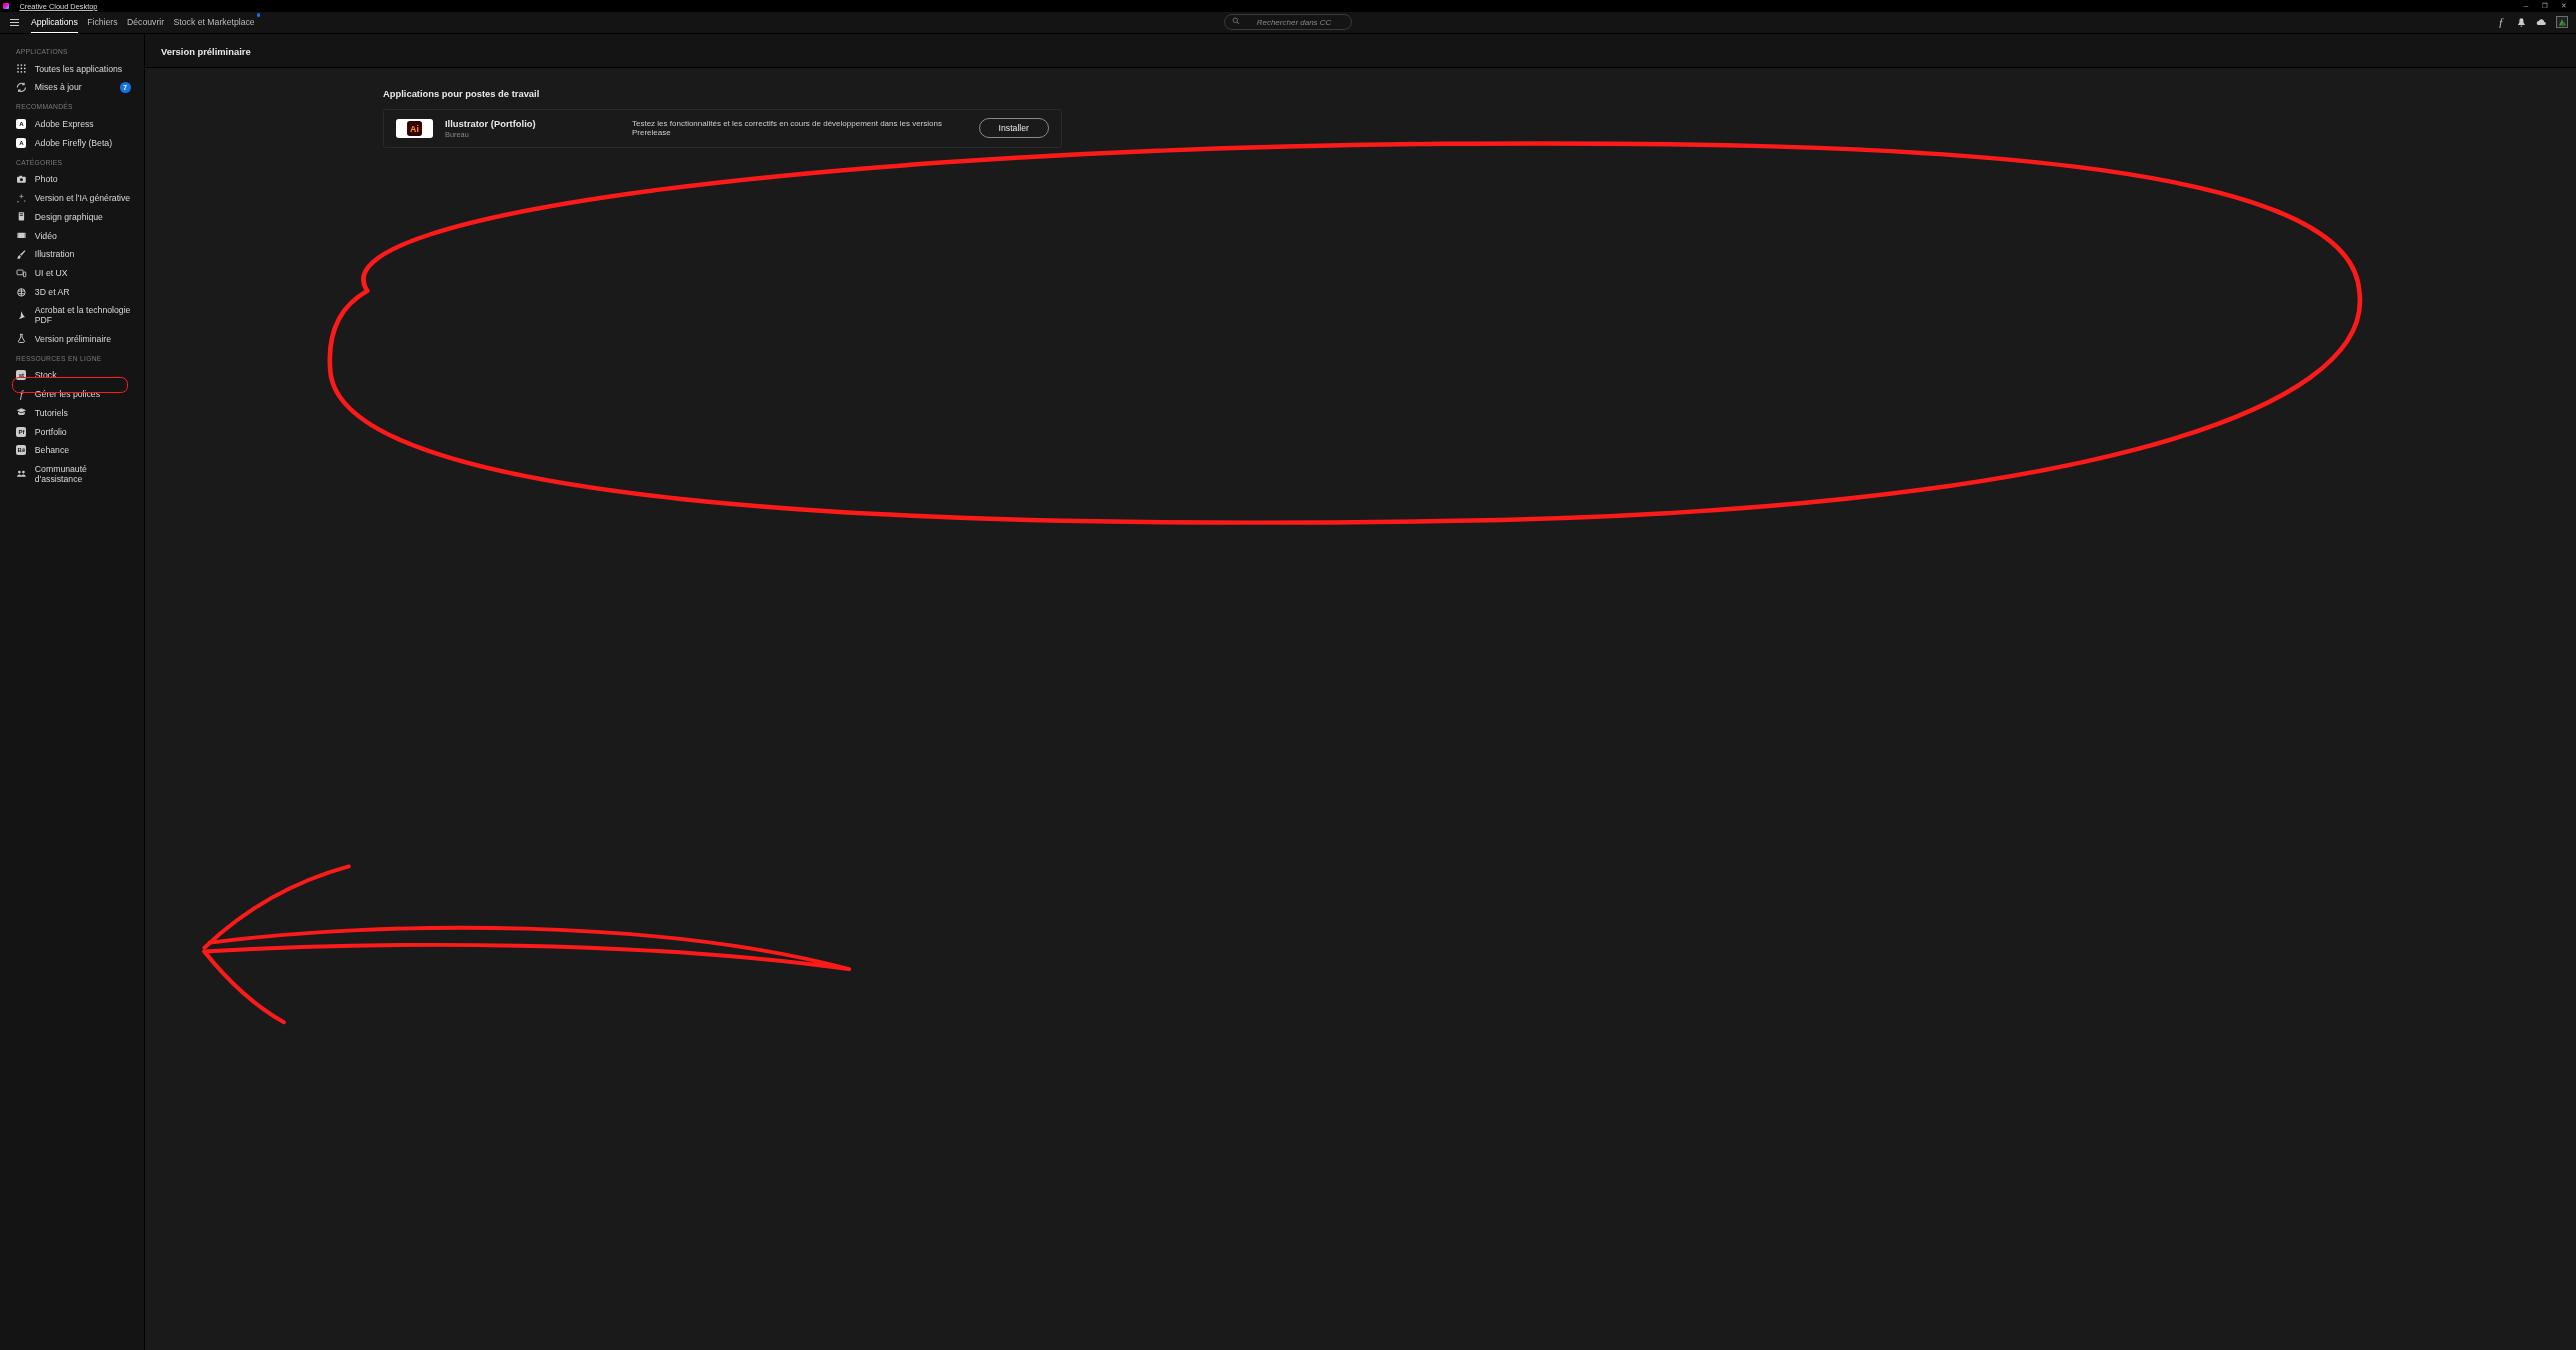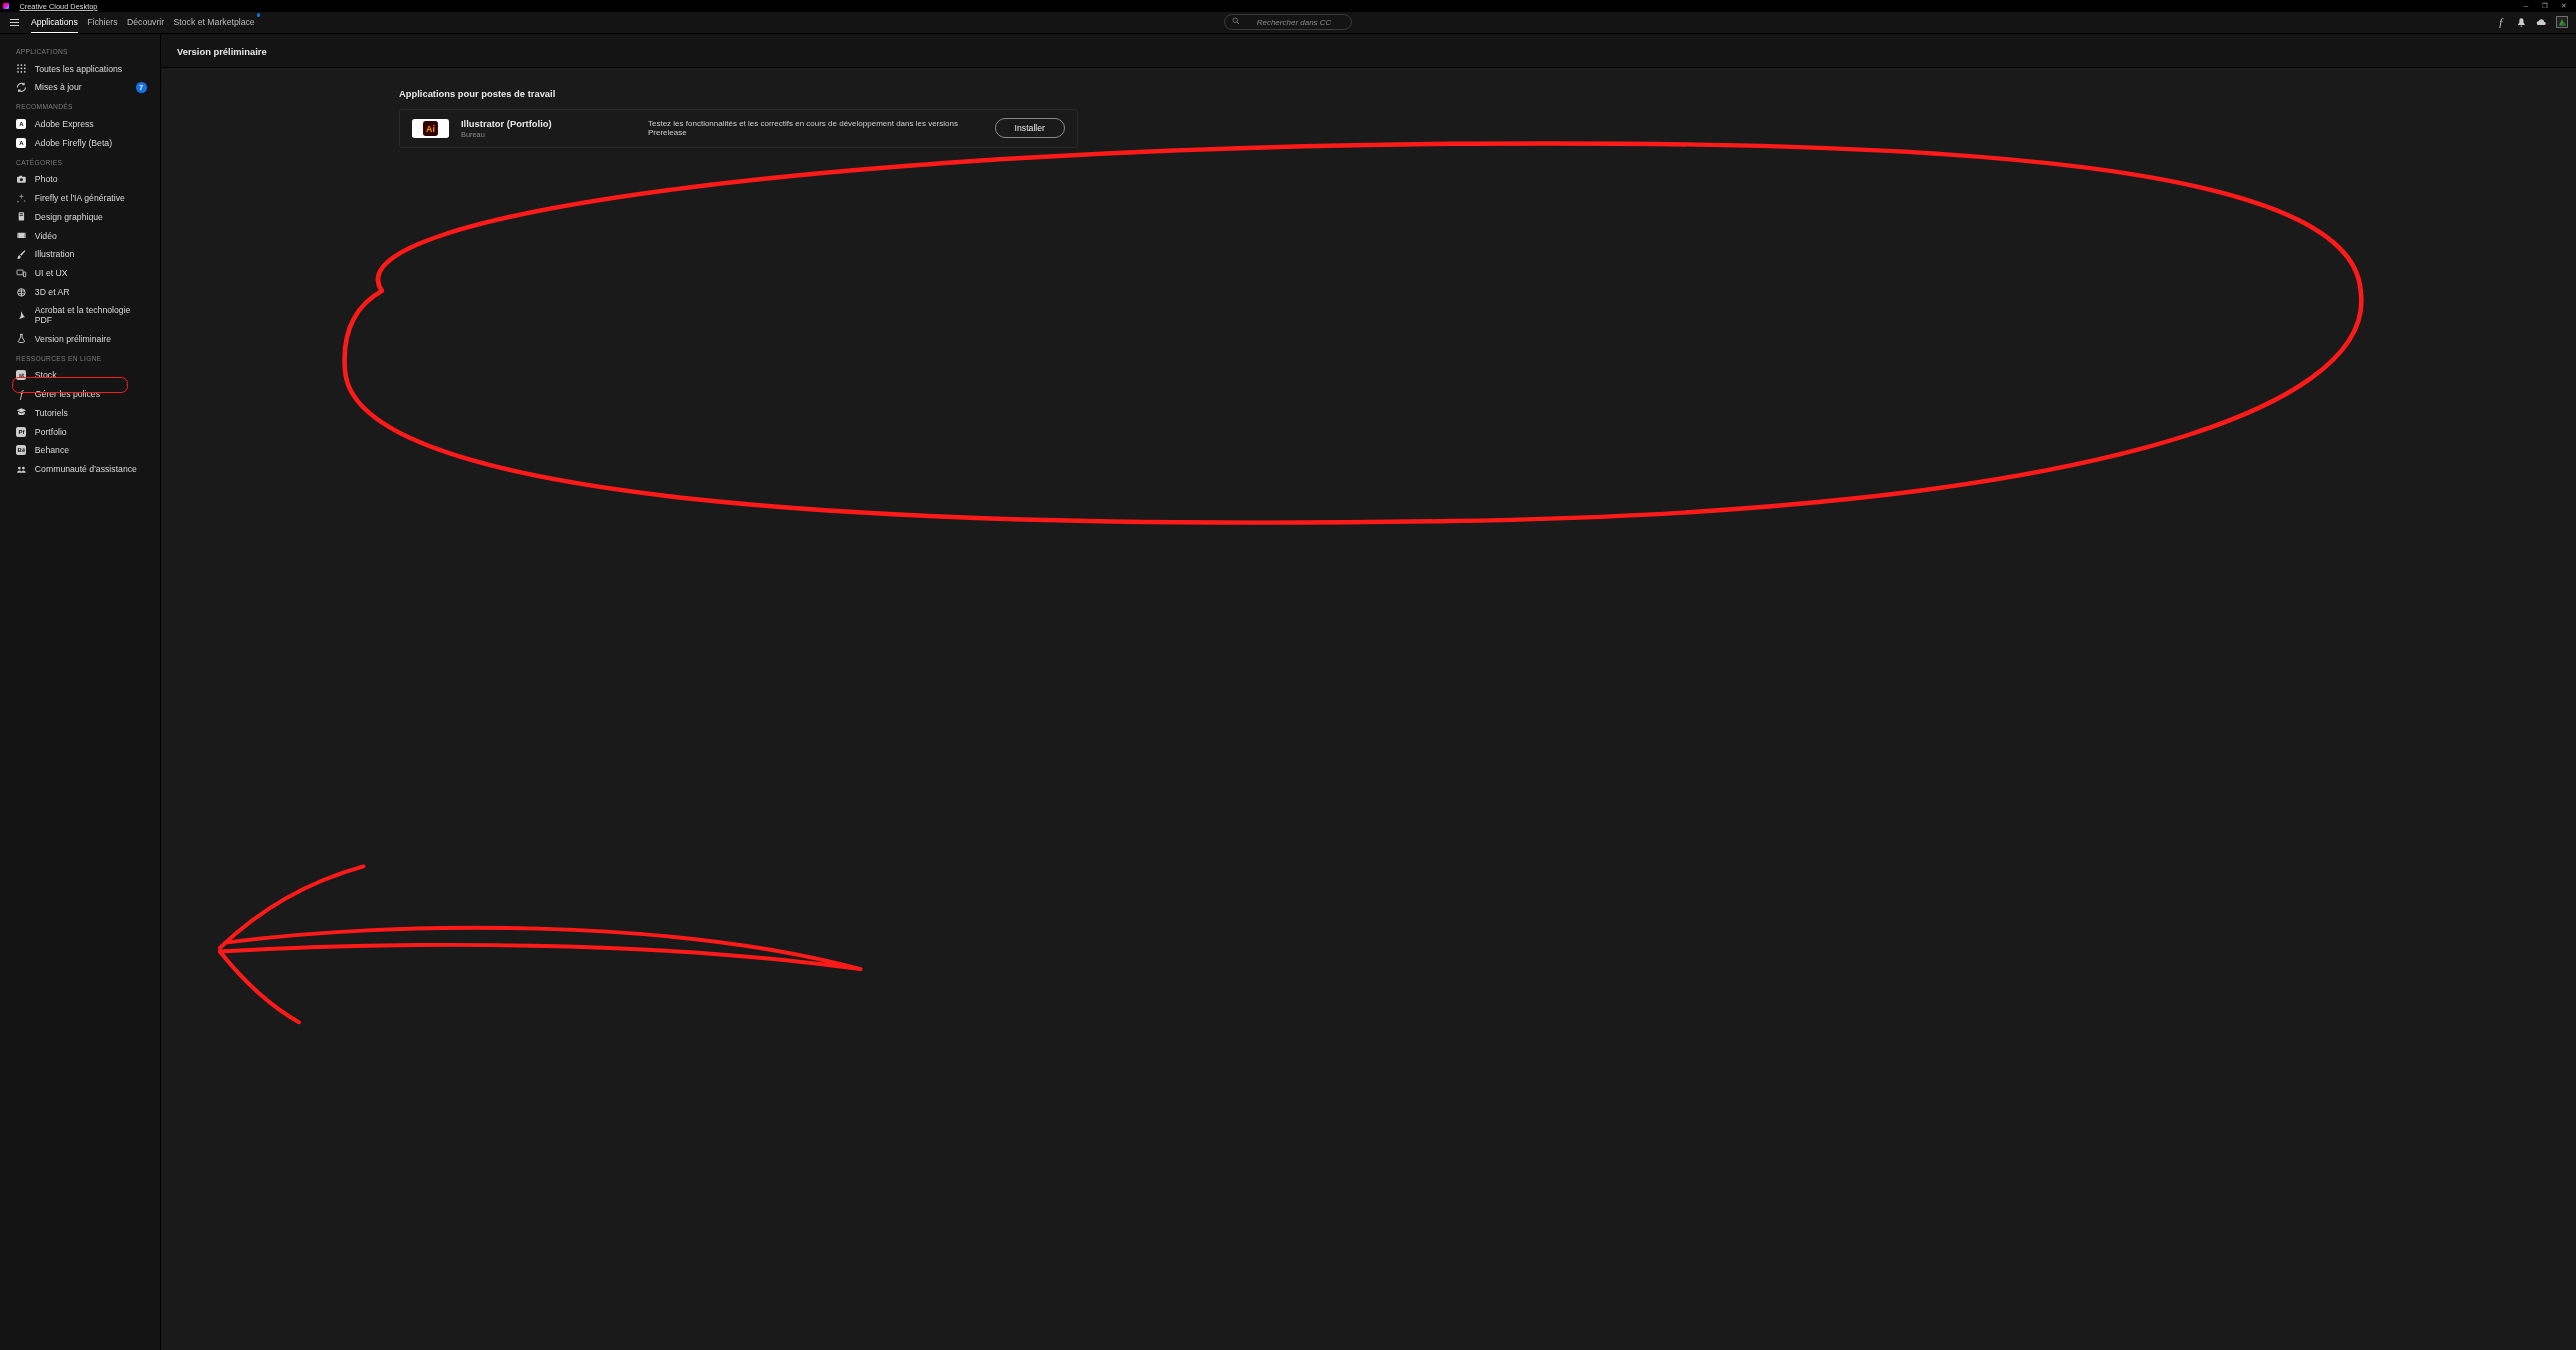--- a/index.html
+++ b/index.html
@@ -81,21 +81,21 @@
     .topbar-right { display:flex; align-items:center; gap:9.4px; }
     .topbar-icon { width:10.8px; height:10.8px; display:flex; align-items:center; justify-content:center; color:#ccc;}
     .avatar {
       width:12px; height:12px; border:0.7px solid #6e6e6e;
       display:flex; align-items:center; justify-content:center;
       background:#222;
     }
     .avatar svg { width:10.8px; height:10.8px;}
     .layout { display:flex; height: calc(100vh - 34px); }
     .sidebar {
-      width: 161px; background:#141414; border-right:0.7px solid #000;
+      width: 145px; background:#141414; border-right:0.7px solid #000;
       padding-top: 8px; overflow-y:auto;
     }
     .sidebar-header {
       color:#7a7a7a; text-transform:uppercase; font-size:6.7px; letter-spacing:0.3px;
       padding: 6.7px 13.5px 4px 16px;
     }
     .sidebar-item {
       display:flex; align-items:center; gap:8px;
       padding: 4px 13.5px 4px 16px; color:#d8d8d8; cursor:pointer;
       font-size:8.7px;
@@ -272,21 +272,21 @@
           </svg>
         </span>
         <span>Photo</span>
       </div>
       <div class="sidebar-item">
         <span class="sidebar-icon">
           <svg viewBox="0 0 16 16" fill="#888">
             <path d="M8 1l1 3 3 1-3 1-1 3-1-3-3-1 3-1zM13 10l.6 1.6L15 12l-1.4.4L13 14l-.6-1.6L11 12l1.4-.4zM3 11l.5 1.3L5 13l-1.5.7L3 15l-.5-1.3L1 13l1.5-.7z"></path>
           </svg>
         </span>
-        <span>Firefly et l'IA générative</span>
+        <span>Version et l'IA générative</span>
       </div>
       <div class="sidebar-item">
         <span class="sidebar-icon">
           <svg viewBox="0 0 16 16" fill="#ccc">
             <rect x="4" y="2" width="8" height="12" rx="1"></rect>
             <rect x="5.5" y="3.5" width="5" height="1.2" fill="#141414"></rect>
             <rect x="5.5" y="5.8" width="5" height="1.2" fill="#141414"></rect>
           </svg>
         </span>
         <span>Design graphique</span>

